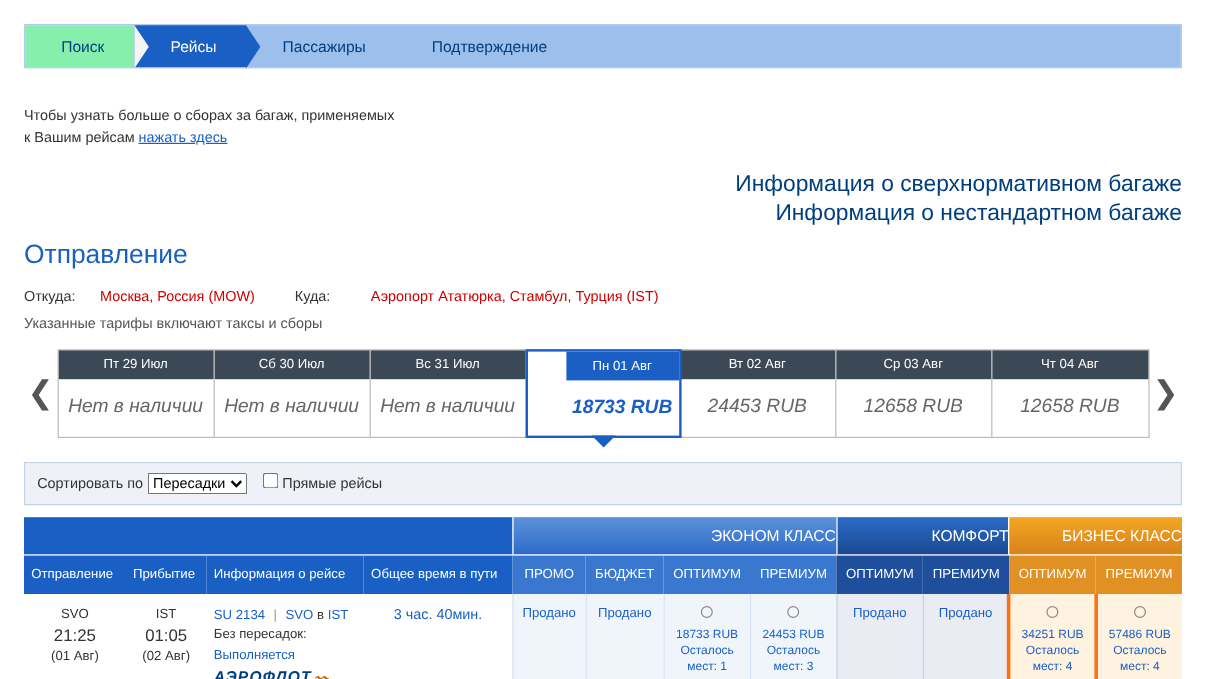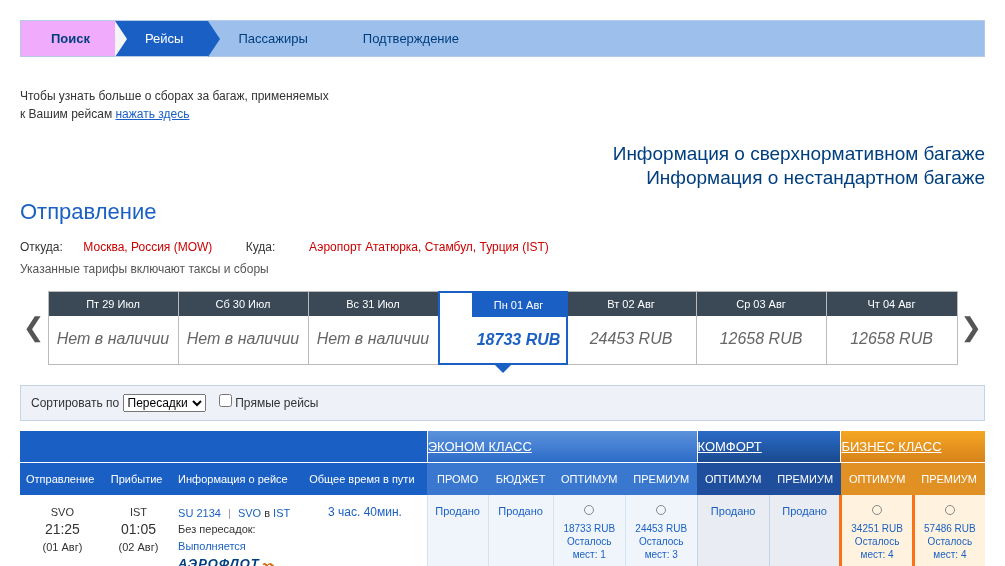--- a/index.html
+++ b/index.html
@@ -4,21 +4,21 @@
 <style>
   * { box-sizing: border-box; margin: 0; padding: 0; }
   body { font-family: Arial, sans-serif; font-size: 12px; color: #333; background: #fff; width: 1005px; }
   .container { padding: 20px; }
 
   
   .steps { display: flex; border: 1px solid #b5c9e8; margin-bottom: 30px; position: relative; }
   .step { padding: 10px 25px 10px 30px; position: relative; color: #003f7f; font-size: 13px; }
   .step.active { background: #1a60c4; color: #fff; }
   .step.future { background: #9dbfec; color: #003f7f; }
-  .step.first { background: #f0abfc; color: #003f7f; font-weight: bold; }
+  .step.first { background: #86efac; color: #003f7f; }
   .step::after { content: ''; position: absolute; right: -12px; top: 0; border-top: 18px solid transparent; border-bottom: 18px solid transparent; border-left: 12px solid currentColor; z-index: 1; }
   .step.first::after { border-left-color: #f5f5f5; }
   .step.active::after { border-left-color: #1a60c4; }
   .step.future::after { border-left-color: #9dbfec; }
   .step.last::after { display: none; }
   .step.future.last { flex: 1; }
 
   .note { margin-bottom: 20px; color: #333; line-height: 1.5; }
   .note a { color: #1a60c4; text-decoration: underline; }
 
@@ -45,21 +45,21 @@
   .day.sel .day-val { color: #1a60c4; font-weight: bold; }
   .day.sel::after { content: ''; position: absolute; bottom: -10px; left: 50%; margin-left: -10px; border-left: 10px solid transparent; border-right: 10px solid transparent; border-top: 10px solid #1a60c4; }
 
   
   .sortbar { background: #eef2f8; padding: 8px 10px; margin-bottom: 10px; border: 1px solid #c5d3e8; }
   .sortbar select { font-size: 12px; }
   .sortbar label { margin-left: 10px; }
 
   
   .results { width: 100%; border-collapse: collapse; }
-  .class-header td { text-align: left; padding: 8px 0; color: #fff; font-size: 13px; text-decoration: underline; }
+  .class-header td { text-align: right; padding: 8px 0; color: #fff; font-size: 13px; }
   .class-header .blank { background: #1a60c4; }
   .class-header .econ { background: linear-gradient(#5d92db, #2b6bc7); border-left: 1px solid #fff; }
   .class-header .comf { background: linear-gradient(#2b6bc7, #1a4a8f); border-left: 1px solid #fff; }
   .class-header .biz  { background: linear-gradient(#f5a623, #d6821a); border-left: 1px solid #fff; }
 
   .col-header td { background: #1a60c4; color: #fff; padding: 10px 6px; font-size: 11px; text-align: center; border-top: 1px solid #fff; }
   .col-header td.flt { text-align: left; }
   .col-header .econ-col { background: #3a78cf; }
   .col-header .comf-col { background: #1f4f9c; }
   .col-header .biz-col  { background: #e19124; }

